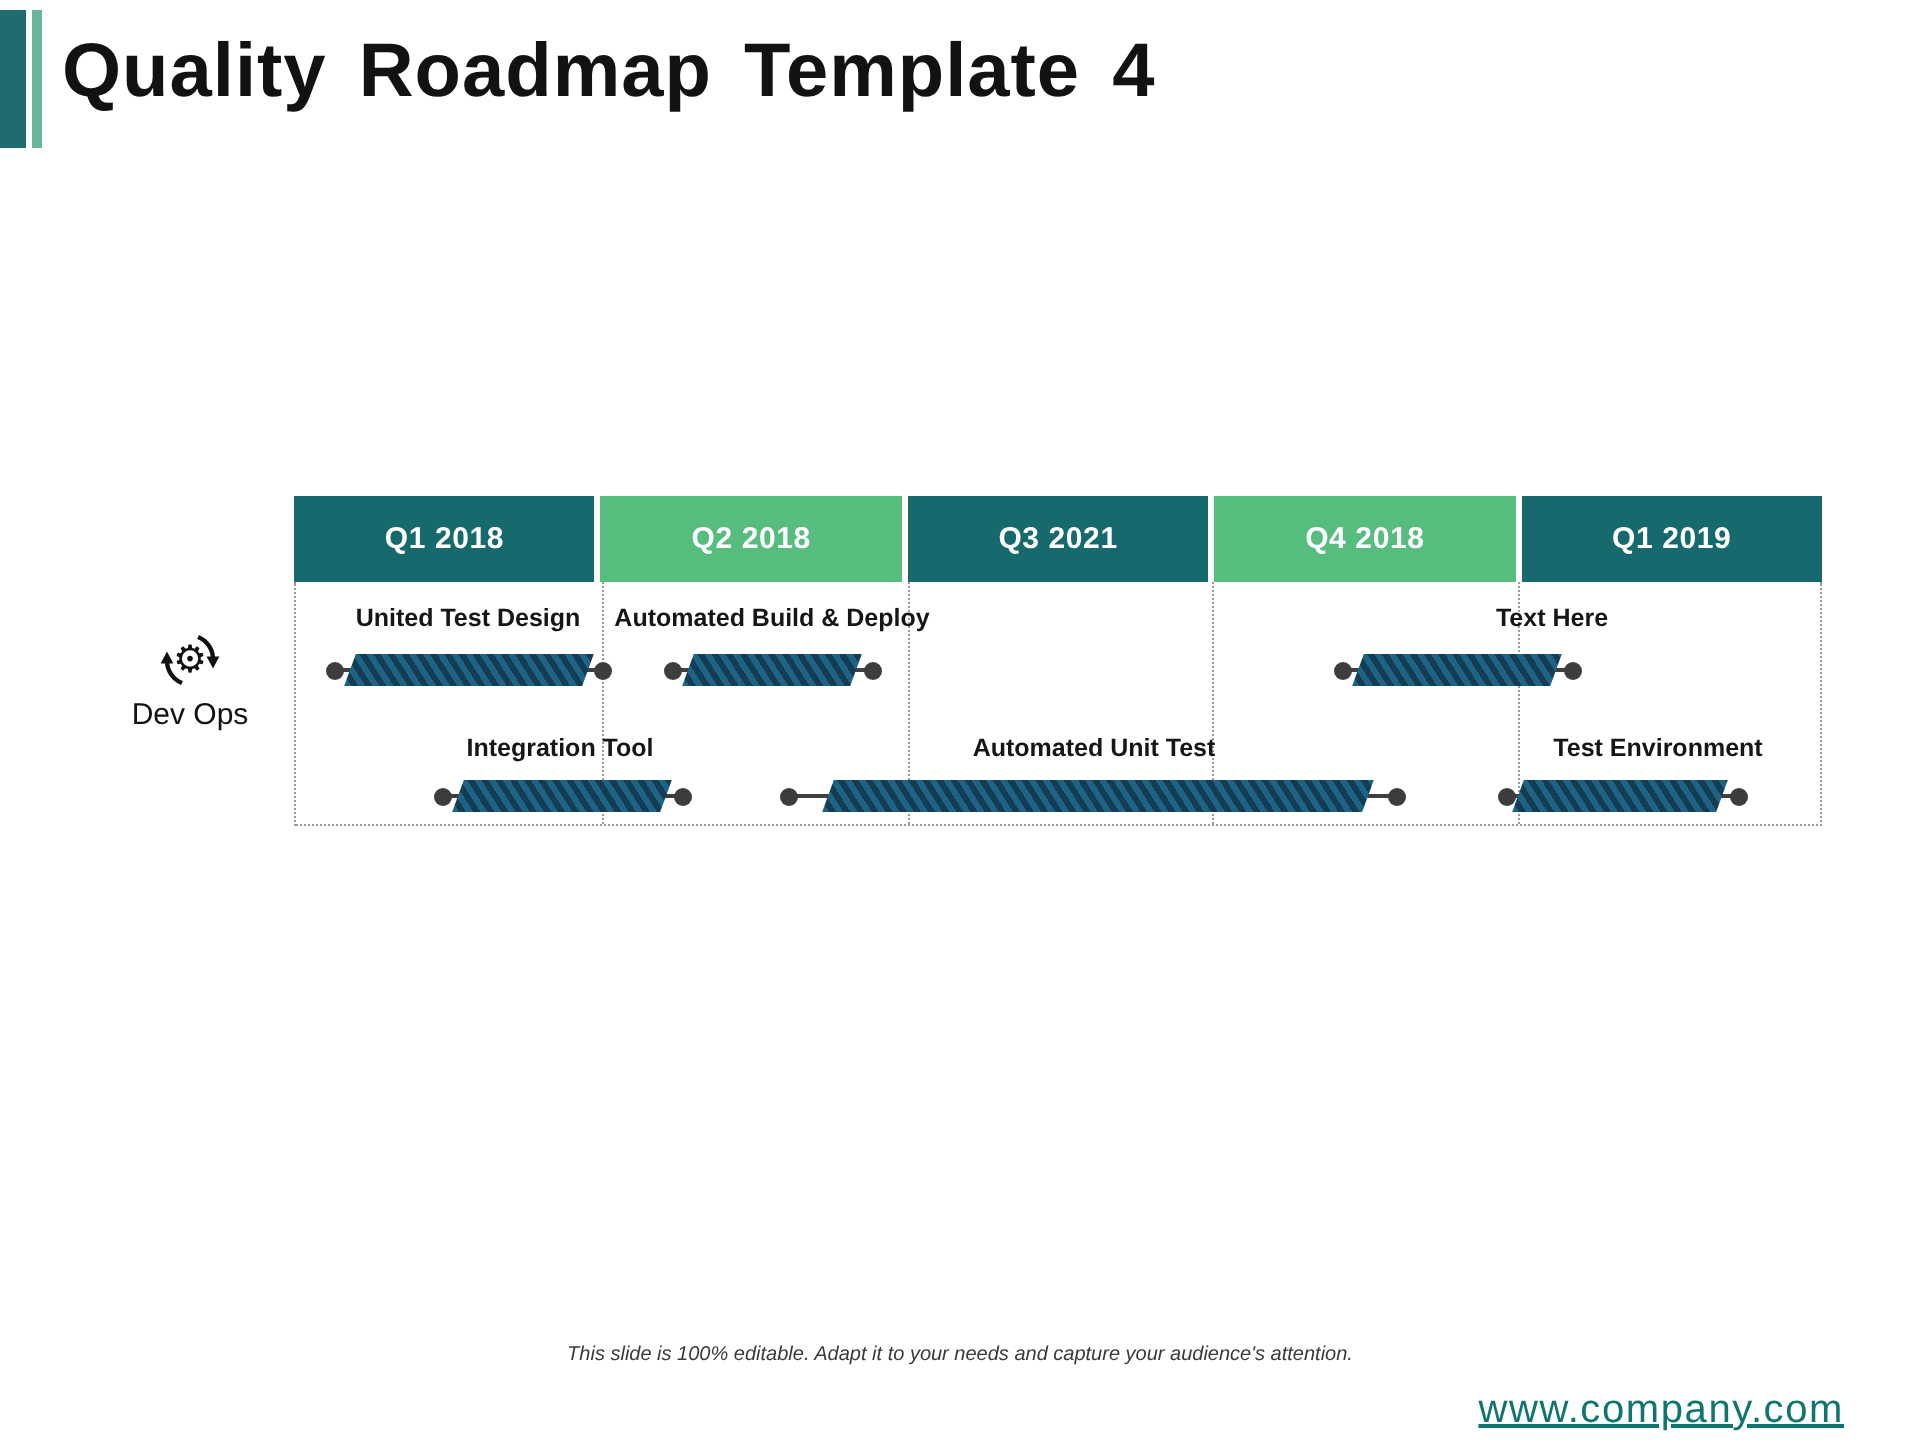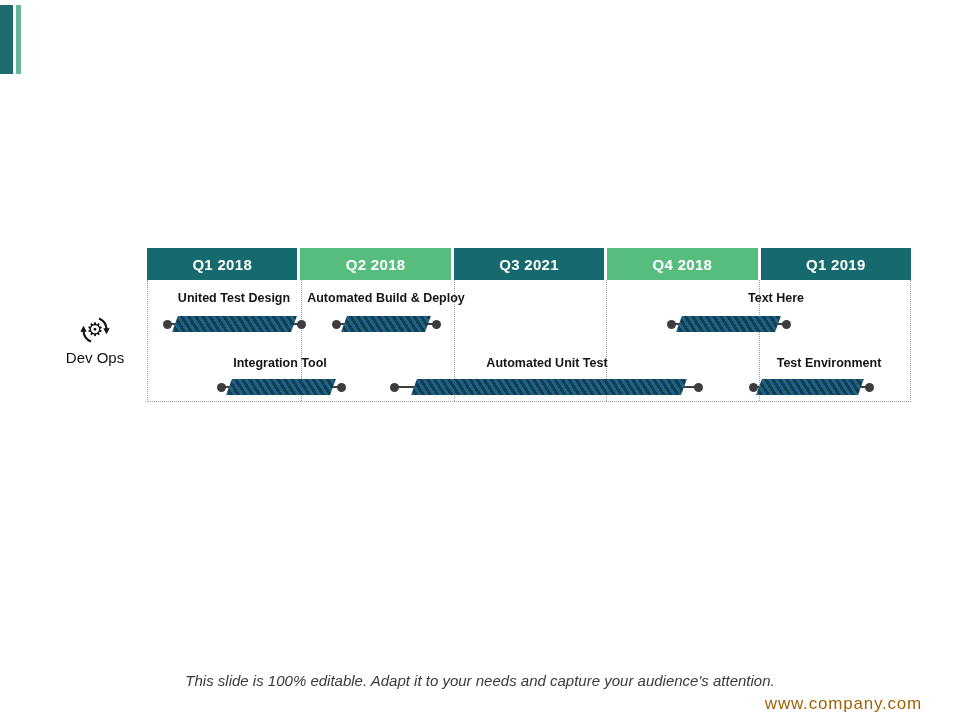--- a/index.html
+++ b/index.html
@@ -18,21 +18,21 @@
     line-height:44px;white-space:nowrap;
   }
 
   
   .row-label{position:absolute;left:58px;top:314px;width:74px;text-align:center;}
   .devops-icon{width:32px;height:32px;margin:0 auto;}
   .row-label-text{margin-top:3px;font-size:15px;font-weight:normal;color:#111;}
 
   
   .roadmap{position:absolute;left:147px;top:248px;width:764px;}
-  .roadmap-header{display:flex;gap:3px;height:32px;}
+  .roadmap-header{display:flex;gap:3px;height:43px;}
   .hcell{
     flex:1;display:flex;align-items:center;justify-content:center;
     color:#fff;font-size:15px;font-weight:bold;letter-spacing:.3px;
   }
   .hcell.teal{background:var(--teal);}
   .hcell.green{background:var(--green);}
   .roadmap-body{
     position:relative;height:121px;
     border-left:1px dotted var(--grid-dotted);
     border-right:1px dotted var(--grid-dotted);
@@ -47,34 +47,35 @@
   .task-line{position:absolute;height:2px;background:#3f3f3f;z-index:1;}
   .task-bar{
     position:absolute;height:16px;z-index:2;transform:skewX(-20deg);
     background:repeating-linear-gradient(45deg,var(--bar-base) 0px,var(--bar-base) 2.5px,var(--bar-stripe) 2.5px,var(--bar-stripe) 5px);
   }
   .task-dot{position:absolute;width:9px;height:9px;border-radius:50%;background:var(--dot);z-index:3;}
 
   
   .footer-note{
     position:absolute;left:0;top:672px;width:100%;text-align:center;
-    font-size:15px;font-style:italic;color:#3a3a3a;
+    font-size:10px;font-style:italic;color:#3a3a3a;
   }
   .website{
     position:absolute;right:38px;top:694px;
-    font-size:17px;color:#a16207;letter-spacing:.8px;
+    font-size:20px;color:#0f766e;letter-spacing:.8px;text-decoration:underline;
   }
 </style>
 </head>
 <body>
 
 <div class="slide">
 
   <div class="accent-bar-dark"></div>
   <div class="accent-bar-light"></div>
+  <h1 class="title">Quality Roadmap Template 4</h1>
 
   <div class="row-label">
     <div class="devops-icon">
       <svg viewBox="0 0 32 32" width="32" height="32">
         <text x="16" y="22" font-size="19" text-anchor="middle" fill="#111" font-family="DejaVu Sans, sans-serif">⚙</text>
         <path d="M 20 4.5 A 12 12 0 0 1 27.5 15" fill="none" stroke="#111" stroke-width="2.2"></path>
         <polygon points="24.3,14.2 30.7,14.2 27.5,20.2" fill="#111"></polygon>
         <path d="M 12 27.5 A 12 12 0 0 1 4.5 17" fill="none" stroke="#111" stroke-width="2.2"></path>
         <polygon points="1.3,17.8 7.7,17.8 4.5,11.8" fill="#111"></polygon>
       </svg>

